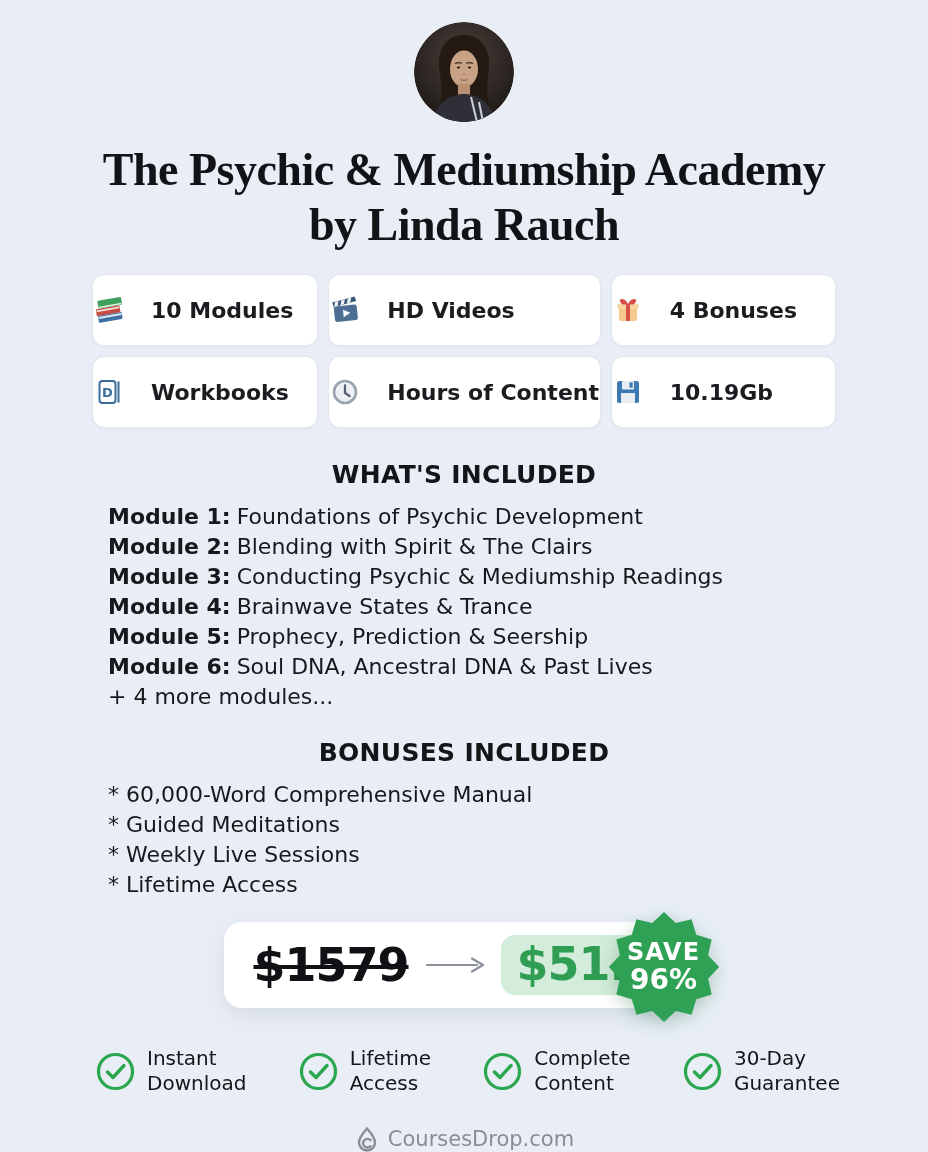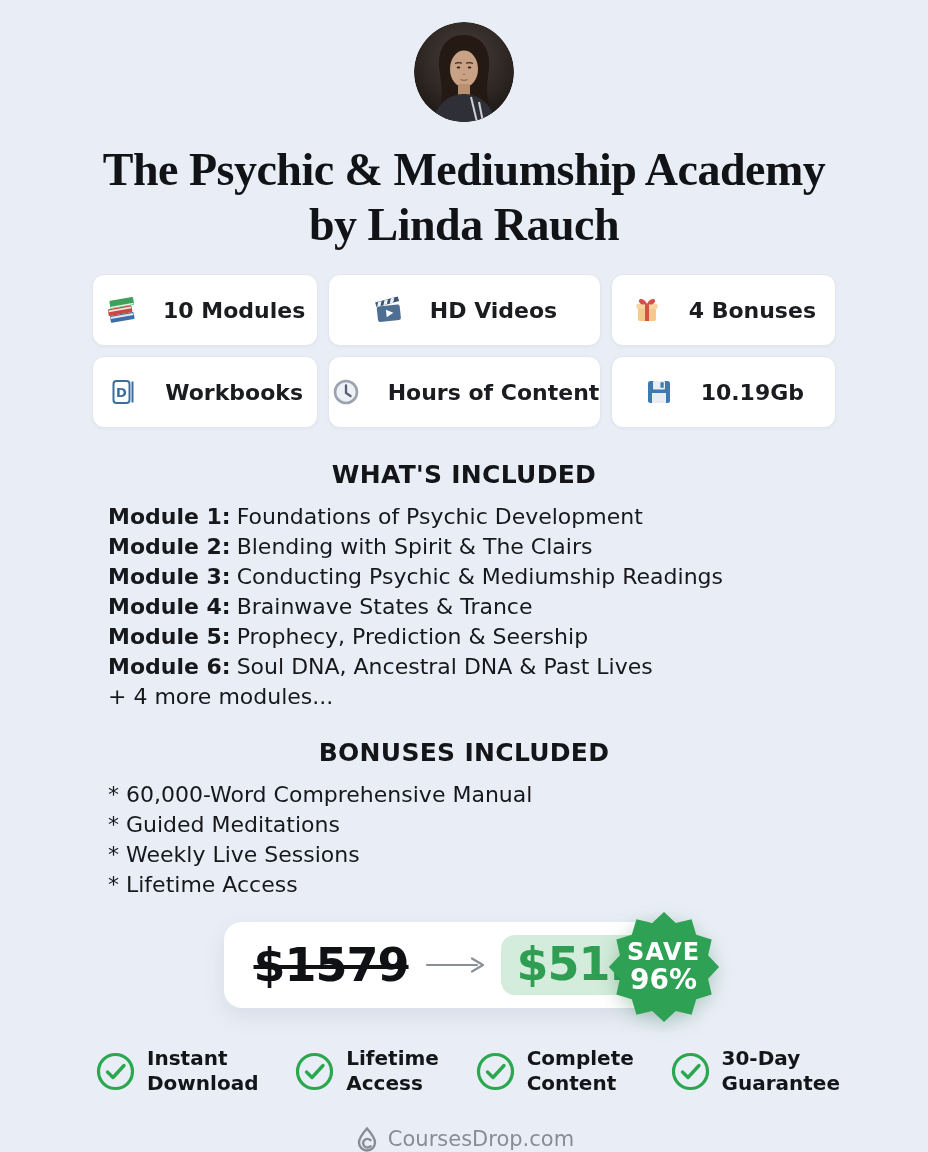--- a/index.html
+++ b/index.html
@@ -36,21 +36,21 @@
     margin:22px 92px 0;
     display:grid;
     grid-template-columns:226fr 272fr 225fr;
     gap:10px;
   }
   .pill {
     background:#ffffff;
     border:1px solid #e2e6ee;
     border-radius:12px;
     height:72px;
-    display:flex; align-items:center; justify-content:center; gap:26px;
+    display:flex; align-items:center; justify-content:flex-start; gap:26px;
     font-size:22px; font-weight:600; color:#1b1c20;
     box-shadow:0 1px 3px rgba(35,48,74,0.05);
   }
   .pill svg { flex:0 0 auto; }
 
   
   .section-heading {
     margin-top:32px;
     text-align:center;
     font-size:25px; font-weight:700; letter-spacing:0.3px;
@@ -98,21 +98,21 @@
   }
   .badge-text .save-word { font-size:24px; font-weight:600; letter-spacing:1px; }
   .badge-text .save-pct  { font-size:28px; font-weight:800; }
 
   
   .guarantees {
     margin:22px 88px 0 95px;
     display:flex; justify-content:space-between;
   }
   .guarantee { display:flex; align-items:center; gap:11px; }
-  .g-label { font-size:20px; font-weight:700; line-height:1.25; color:#141519; }
+  .g-label { font-size:20px; font-weight:400; line-height:1.25; color:#141519; }
 
   
   .footer {
     margin-top:30px;
     display:flex; align-items:center; justify-content:center; gap:8px;
     color:#878d96; font-size:21px; font-weight:500;
   }
 </style>
 </head>
 <body>

